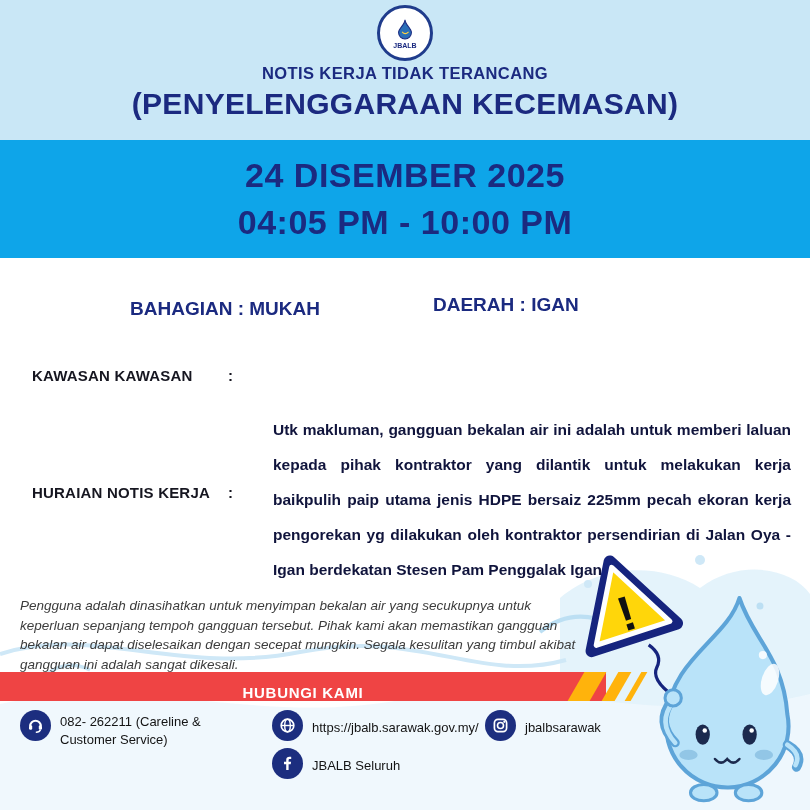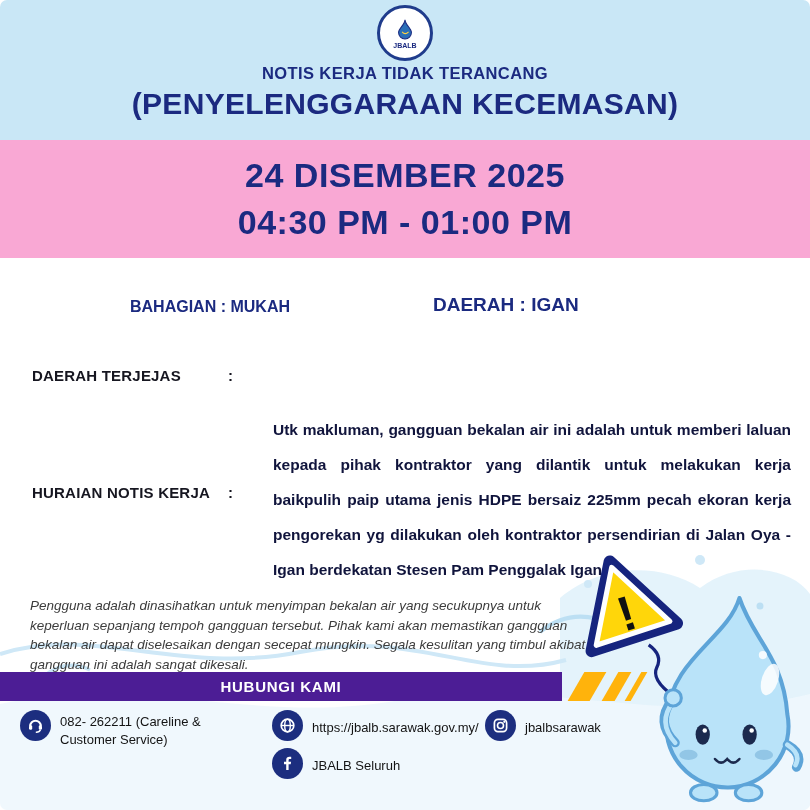--- a/index.html
+++ b/index.html
@@ -1,61 +1,61 @@
 <!DOCTYPE html>
 <html><head>
 <meta charset="utf-8">
 <style>
   html,body{margin:0;padding:0;}
   .poster{
     position:relative;width:810px;height:810px;background:#ffffff;
-    overflow:hidden;font-family:"Liberation Sans",sans-serif;border-radius:7px;
+    overflow:hidden;font-family:"Liberation Sans",sans-serif;
   }
   
   .waves{position:absolute;left:0;top:536px;}
 
   
   .header{position:absolute;top:0;left:0;width:810px;height:140px;background:#c9e7f6;}
   .logo{
     position:absolute;left:50%;top:5px;transform:translateX(-50%);
     width:56px;height:56px;border-radius:50%;background:#ffffff;
     border:3px solid #1f3c8c;display:flex;flex-direction:column;
     align-items:center;justify-content:center;box-sizing:border-box;
   }
   .logo-text{font-size:7px;font-weight:bold;color:#1b2a80;margin-top:1px;}
   .title1{position:absolute;top:64px;width:100%;text-align:center;color:#1b2a80;
     font-weight:bold;font-size:16.5px;letter-spacing:.4px;}
   .title2{position:absolute;top:87px;width:100%;text-align:center;color:#1b2a80;
     font-weight:bold;font-size:30px;letter-spacing:.3px;}
 
   
-  .banner{position:absolute;top:140px;left:0;width:810px;height:118px;background:#f9a8d4;
+  .banner{position:absolute;top:140px;left:0;width:810px;height:118px;background:#0ea5e9;
     display:flex;flex-direction:column;align-items:center;justify-content:center;gap:8px;}
   .banner-line{font-size:34px;font-weight:bold;color:#1b2a80;letter-spacing:.5px;}
 
   
-  .region-bahagian{position:absolute;top:298px;left:130px;font-size:16px;font-weight:bold;color:#1b2a80;}
+  .region-bahagian{position:absolute;top:298px;left:130px;font-size:19px;font-weight:bold;color:#1b2a80;}
   .region-daerah{position:absolute;top:294px;left:433px;font-size:19px;font-weight:bold;color:#1b2a80;}
 
   
   .d-label{position:absolute;left:32px;font-size:15px;font-weight:bold;color:#161620;letter-spacing:.2px;}
   .d-colon{position:absolute;left:228px;font-size:15px;font-weight:bold;color:#161620;}
   .lbl1,.col1{top:367px;}
   .lbl2,.col2{top:484px;}
   .d-value1{position:absolute;top:366px;left:265px;font-size:15.5px;font-weight:bold;color:#10143c;}
   .d-value2{position:absolute;top:412px;left:265px;width:518px;font-size:15.5px;font-weight:bold;
     color:#10143c;line-height:35px;text-align:justify;margin-left:8px;}
 
   
-  .disclaimer{position:absolute;top:596px;left:30px;width:566px;font-size:13.5px;
+  .disclaimer{position:absolute;top:596px;left:20px;width:566px;font-size:13.5px;
     font-style:italic;color:#3c3c3c;line-height:1.45;}
 
   
-  .hubungi-bar{position:absolute;top:672px;left:0;width:562px;height:29px;background:#4c1d95;
-    display:flex;align-items:center;justify-content:center;}
+  .hubungi-bar{position:absolute;top:672px;left:0;width:606px;height:29px;background:#ef4444;
+    display:flex;align-items:flex-end;justify-content:center;}
   .hubungi-text{font-size:15px;font-weight:bold;color:#ffffff;letter-spacing:.7px;}
   .stripe{position:absolute;top:672px;height:29px;background:#ffb30c;transform:skewX(-30deg);}
   .s1{left:576px;width:22px;}
   .s2{left:610px;width:13px;}
   .s3{left:633px;width:6px;}
 
   
   .contact-item{position:absolute;display:flex;align-items:flex-start;gap:9px;}
   .ci-1{top:710px;left:20px;width:235px;}
   .ci-2{top:710px;left:272px;}
@@ -91,27 +91,27 @@
         <path d="M10,19 q4,5 9,0" stroke="#ffd23f" stroke-width="1.6" fill="none"></path>
       </svg>
       <div class="logo-text">JBALB</div>
     </div>
     <div class="title1">NOTIS KERJA TIDAK TERANCANG</div>
     <div class="title2">(PENYELENGGARAAN KECEMASAN)</div>
   </div>
 
   <div class="banner">
     <div class="banner-line">24 DISEMBER 2025</div>
-    <div class="banner-line">04:30 PM - 01:00 PM</div>
+    <div class="banner-line">04:05 PM - 10:00 PM</div>
   </div>
 
   <div class="region-bahagian">BAHAGIAN : MUKAH</div>
   <div class="region-daerah">DAERAH : IGAN</div>
 
-  <div class="d-label lbl1">DAERAH TERJEJAS</div>
+  <div class="d-label lbl1">KAWASAN KAWASAN</div>
   <div class="d-colon col1">:</div>
 
   <div class="d-label lbl2">HURAIAN NOTIS KERJA</div>
   <div class="d-colon col2">:</div>
   <div class="d-value2">Utk makluman, gangguan bekalan air ini adalah untuk memberi laluan kepada pihak kontraktor yang dilantik untuk melakukan kerja baikpulih paip utama jenis HDPE bersaiz 225mm pecah ekoran kerja pengorekan yg dilakukan oleh kontraktor persendirian di Jalan Oya - Igan berdekatan Stesen Pam Penggalak Igan.</div>
 
   <div class="disclaimer">Pengguna adalah dinasihatkan untuk menyimpan bekalan air yang secukupnya untuk keperluan sepanjang tempoh gangguan tersebut. Pihak kami akan memastikan gangguan bekalan air dapat diselesaikan dengan secepat mungkin. Segala kesulitan yang timbul akibat gangguan ini adalah sangat dikesali.</div>
 
   <div class="hubungi-bar">
     <span class="hubungi-text">HUBUNGI KAMI</span>

